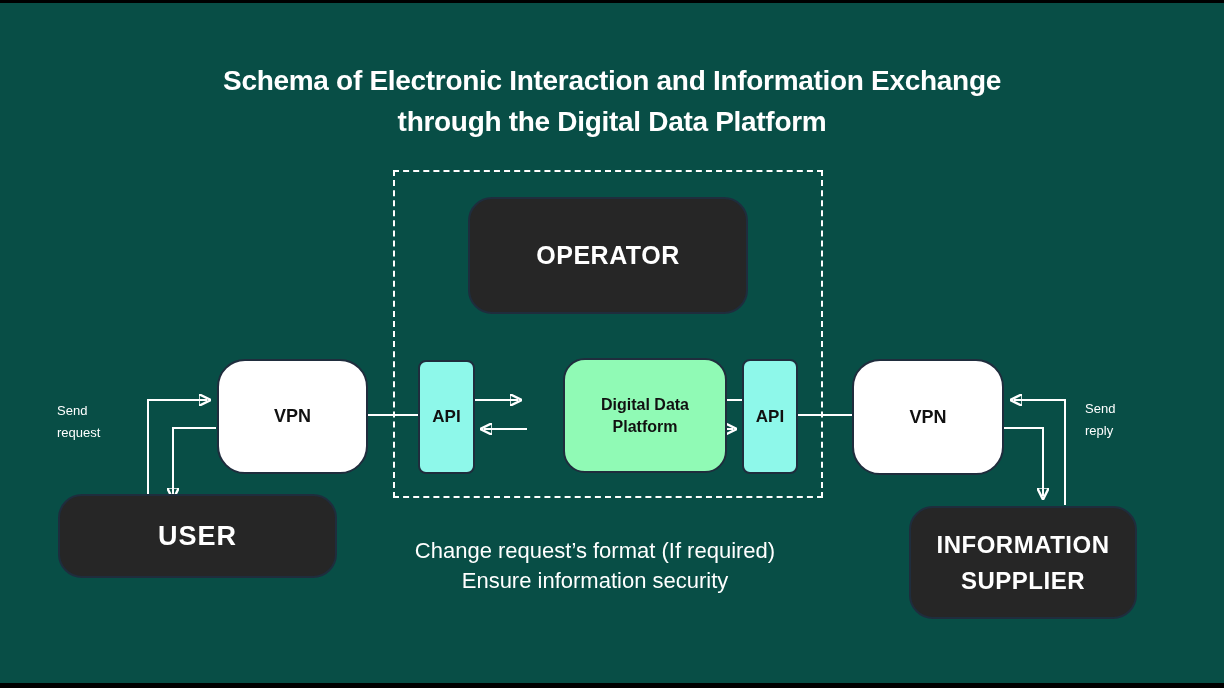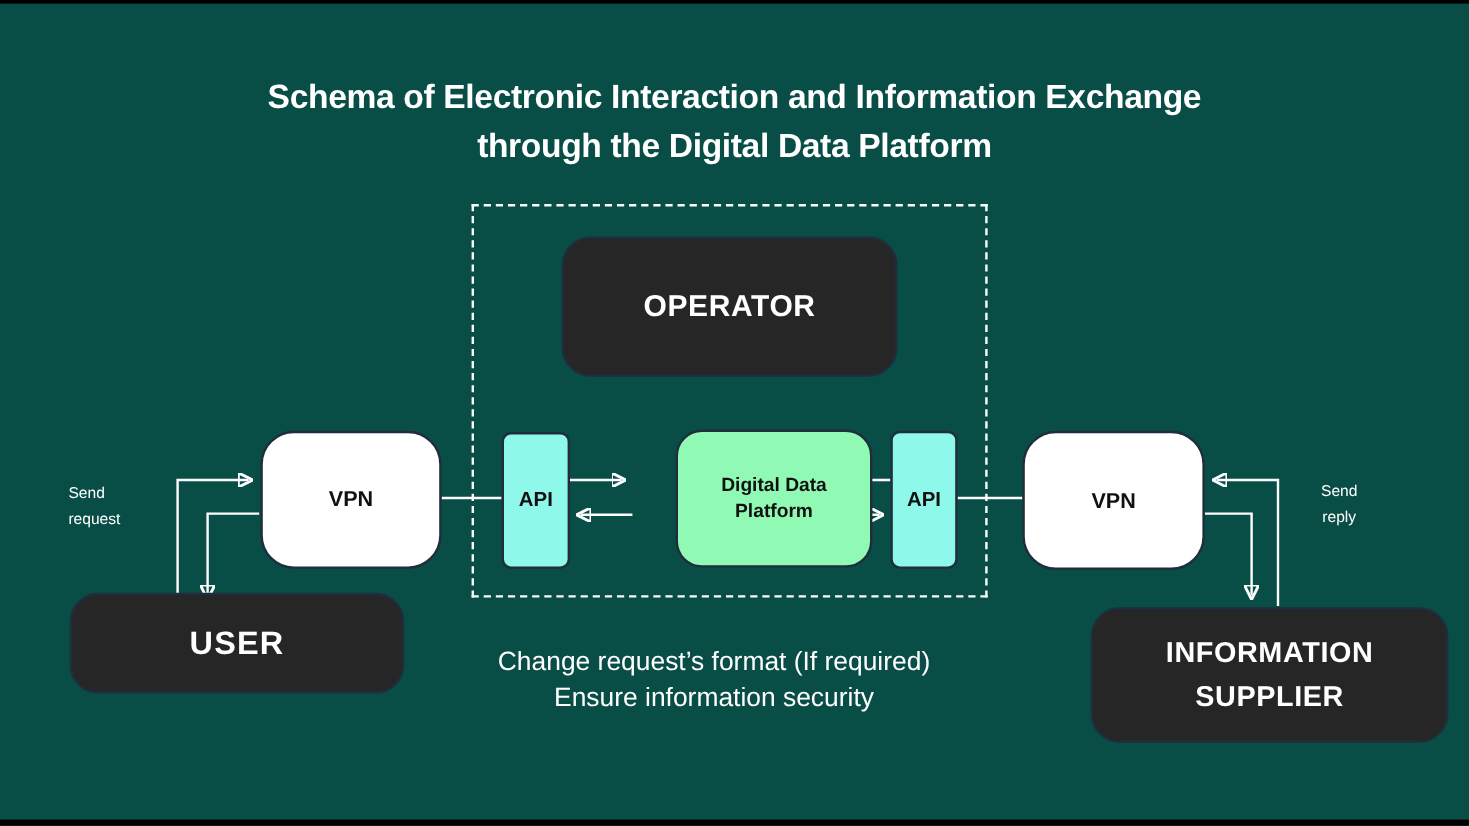--- a/index.html
+++ b/index.html
@@ -44,28 +44,28 @@
   .node.cyan{background:var(--api);color:var(--ink);border-radius:8px;}
   .node.mint{background:var(--platform);color:var(--ink);border-radius:22px;}
 
   .operator{left:468px;top:197px;width:280px;height:117px;font-weight:bold;font-size:25px;letter-spacing:0.5px;}
   .vpn-left{left:217px;top:359px;width:151px;height:115px;font-weight:bold;font-size:18px;}
   .api-left{left:418px;top:360px;width:57px;height:114px;font-weight:bold;font-size:17px;}
   .platform-box{left:527px;top:358px;width:164px;height:115px;font-weight:bold;font-size:16px;line-height:22px;padding:0 20px;margin-left:36px;}
   .api-right{left:742px;top:359px;width:56px;height:115px;font-weight:bold;font-size:17px;}
   .vpn-right{left:852px;top:359px;width:152px;height:116px;font-weight:bold;font-size:18px;}
   .user-box{left:58px;top:494px;width:279px;height:84px;font-weight:bold;font-size:27px;letter-spacing:1px;}
-  .supplier-box{left:909px;top:506px;width:298px;height:113px;font-weight:bold;font-size:24px;line-height:36px;letter-spacing:0.5px;padding:0 10px;}
+  .supplier-box{left:909px;top:506px;width:228px;height:113px;font-weight:bold;font-size:24px;line-height:36px;letter-spacing:0.5px;padding:0 10px;}
 
   .flow-label{
     position:absolute;color:var(--light);
     font-size:13px;line-height:22px;
   }
   .send-request{left:57px;top:400px;width:74px;}
-  .send-reply{left:1085px;top:398px;width:62px;text-align:center;}
+  .send-reply{left:1085px;top:398px;width:62px;}
 
   .notes{
     position:absolute;left:350px;top:536px;width:490px;
     text-align:center;color:var(--light);
     font-size:22px;line-height:29.5px;
   }
 
   .wires{position:absolute;left:0;top:0;width:1224px;height:688px;pointer-events:none;}
   .wires path{stroke:var(--line);stroke-width:2;fill:none;}
 </style>

